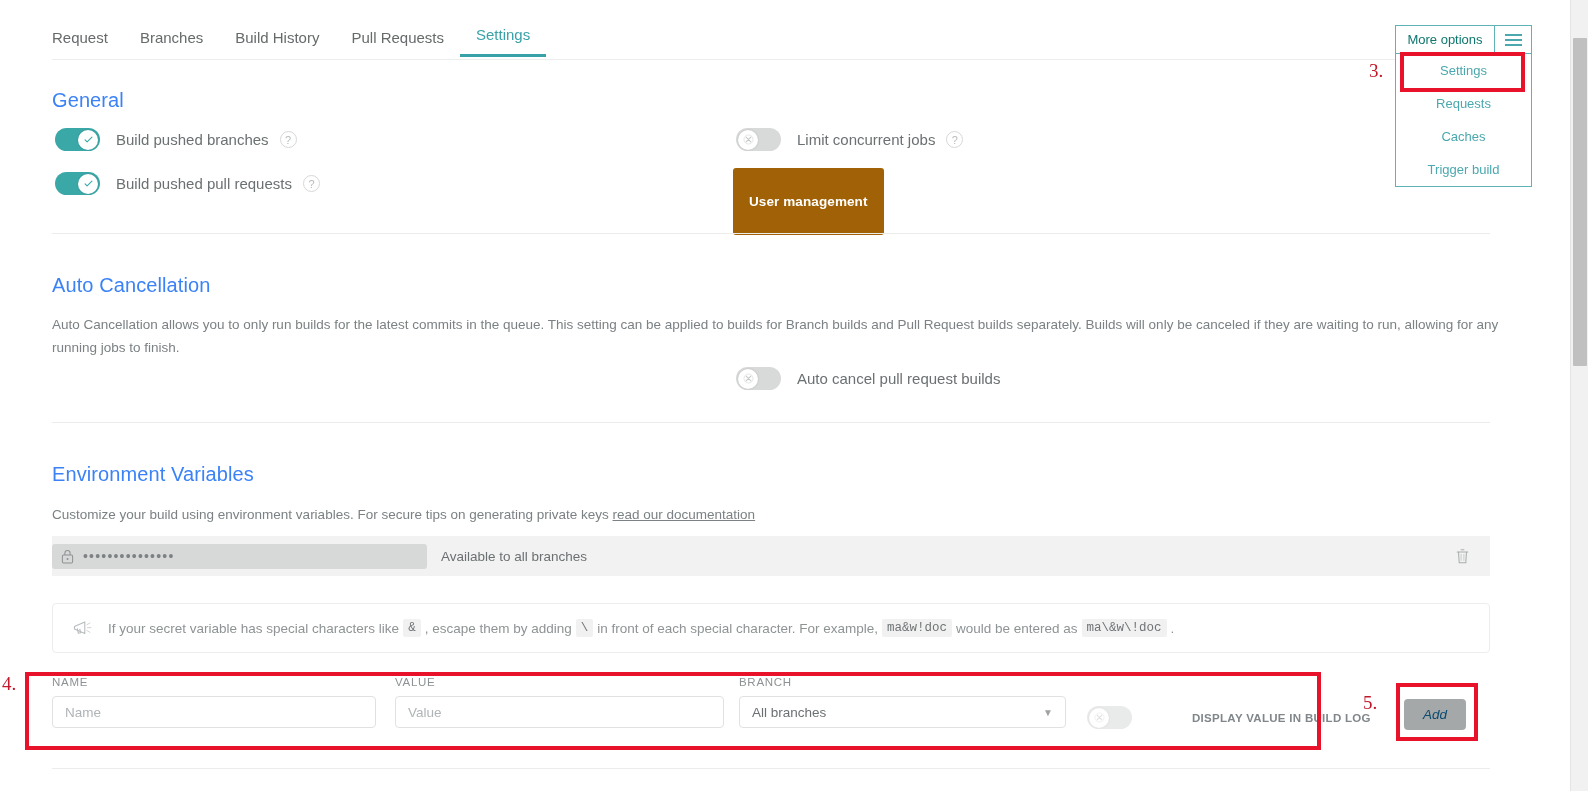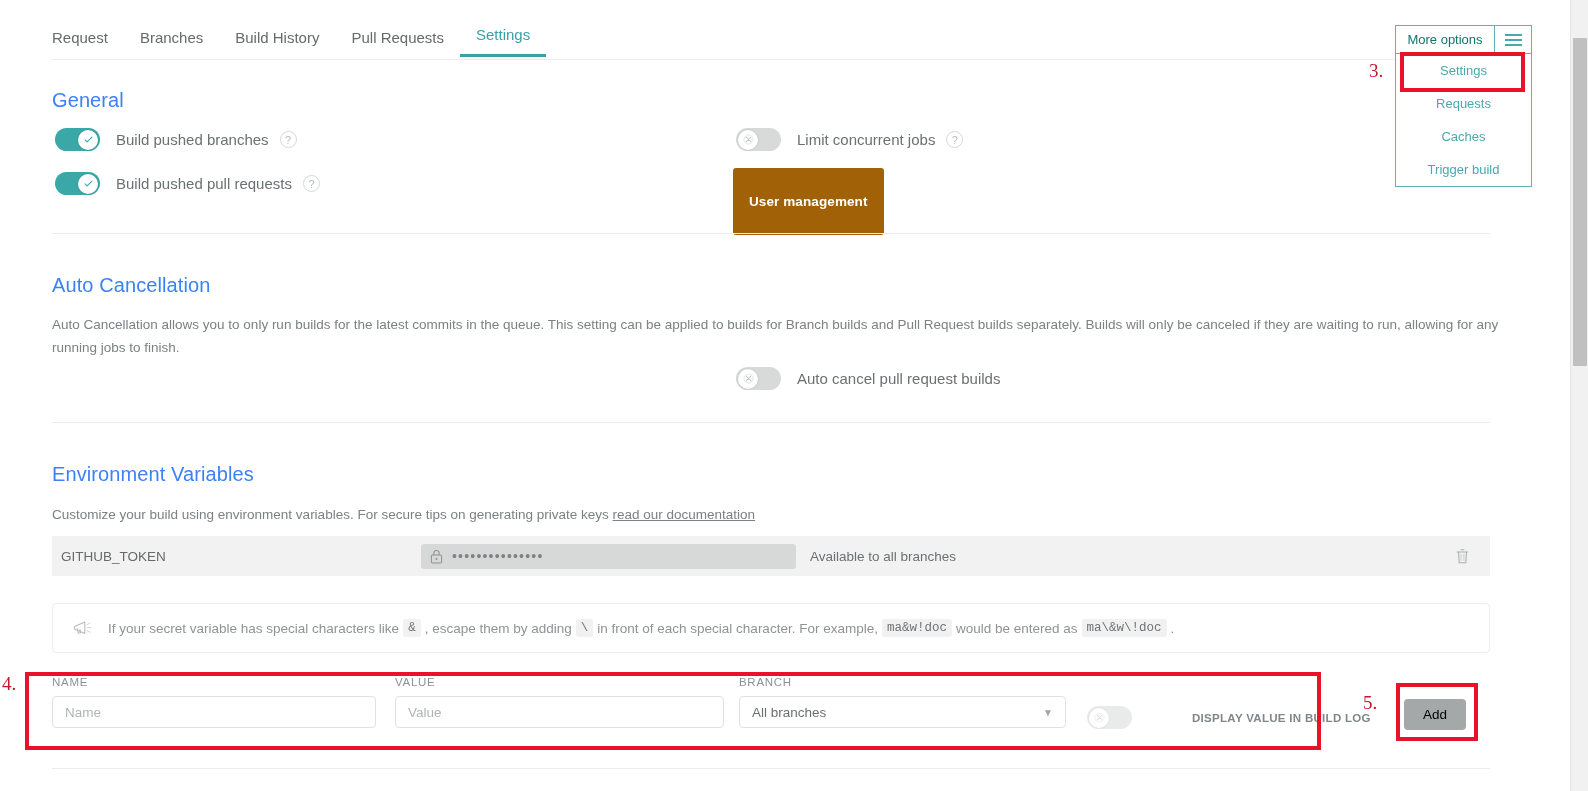--- a/index.html
+++ b/index.html
@@ -119,25 +119,26 @@
     background: #a16207;
     color: #ffffff;
     font-size: 13.5px; font-weight: bold;
     border: none; border-radius: 3px;
     padding: 26px 16px;
     cursor: pointer;
     letter-spacing: .1px;
   }
   .btn-grey {
     background: #a4a8a9;
-    color: #000000;
+    color: #0c4a6e;
     font-size: 13.5px;
     border: none; border-radius: 4px;
     padding: 8px 19px;
     cursor: pointer;
+    font-style: italic;
   }
 
   
   .hr {
     position: absolute; left: 52px;
     width: 1438px; height: 1px;
     background: #ececec;
   }
 
   
@@ -362,21 +363,20 @@
 
     <div class="hr" style="top:422px;"></div>
 
     <div class="sec-title" style="top:463px; left:52px;">Environment Variables</div>
 
     <div class="sec-desc" style="top:503px; left:52px; width:1000px;">
       <span>Customize your build using environment variables. For secure tips on generating private keys </span><a href="#" style="color:#7b8184; text-decoration:underline;">read our documentation</a>
     </div>
 
     <div class="env-row">
-      <div class="env-name">GITHUB_TOKEN</div>
       <div class="env-secret">
         <svg class="lock-ic" viewBox="0 0 14 16">
           <rect x="1.5" y="6.5" width="11" height="8.5" rx="1.3" fill="none" stroke="#8e9294" stroke-width="1.1"></rect>
           <path d="M4.2 6.5V4.4a2.8 2.8 0 0 1 5.6 0v2.1" fill="none" stroke="#8e9294" stroke-width="1.1"></path>
           <circle cx="7" cy="10.6" r="1.1" fill="#8e9294"></circle>
         </svg>
         <span class="env-dots">•••••••••••••••</span>
       </div>
       <div class="env-branch">Available to all branches</div>
       <div class="trash-btn">

